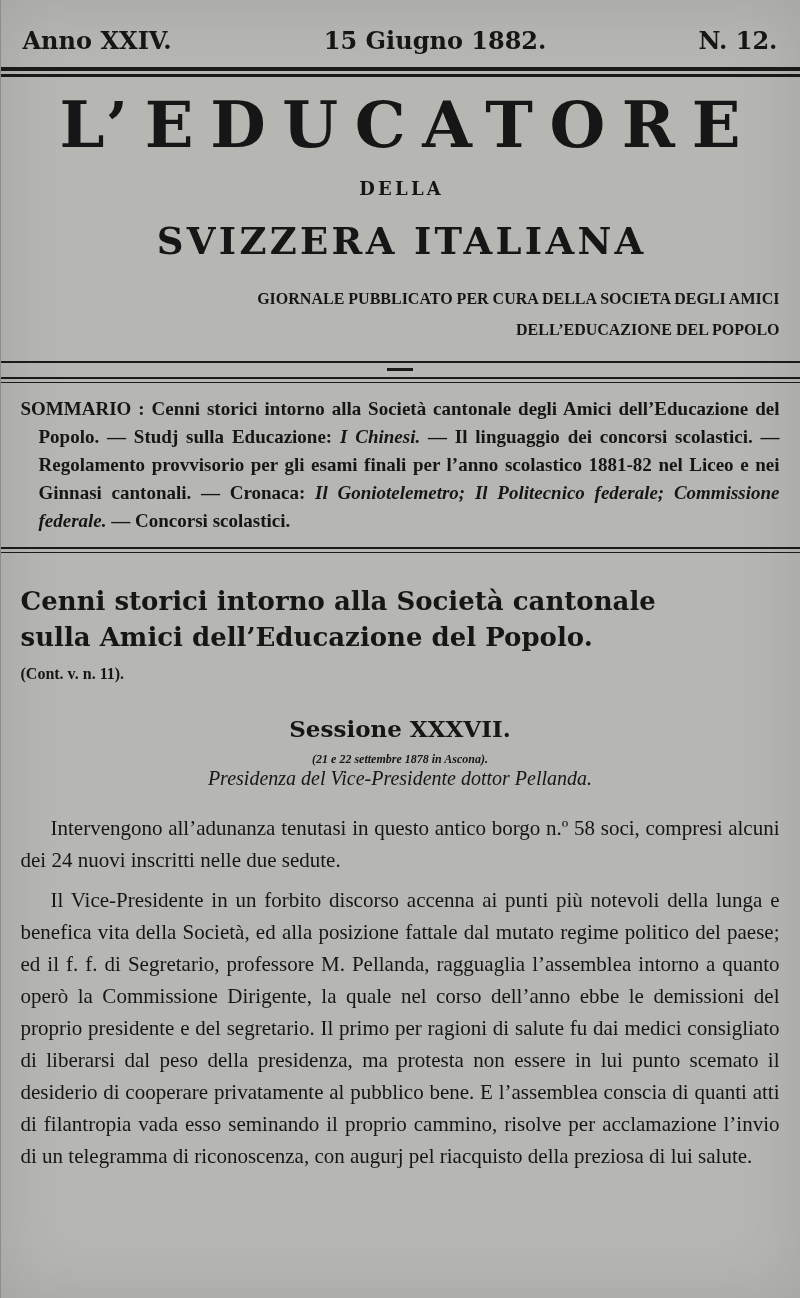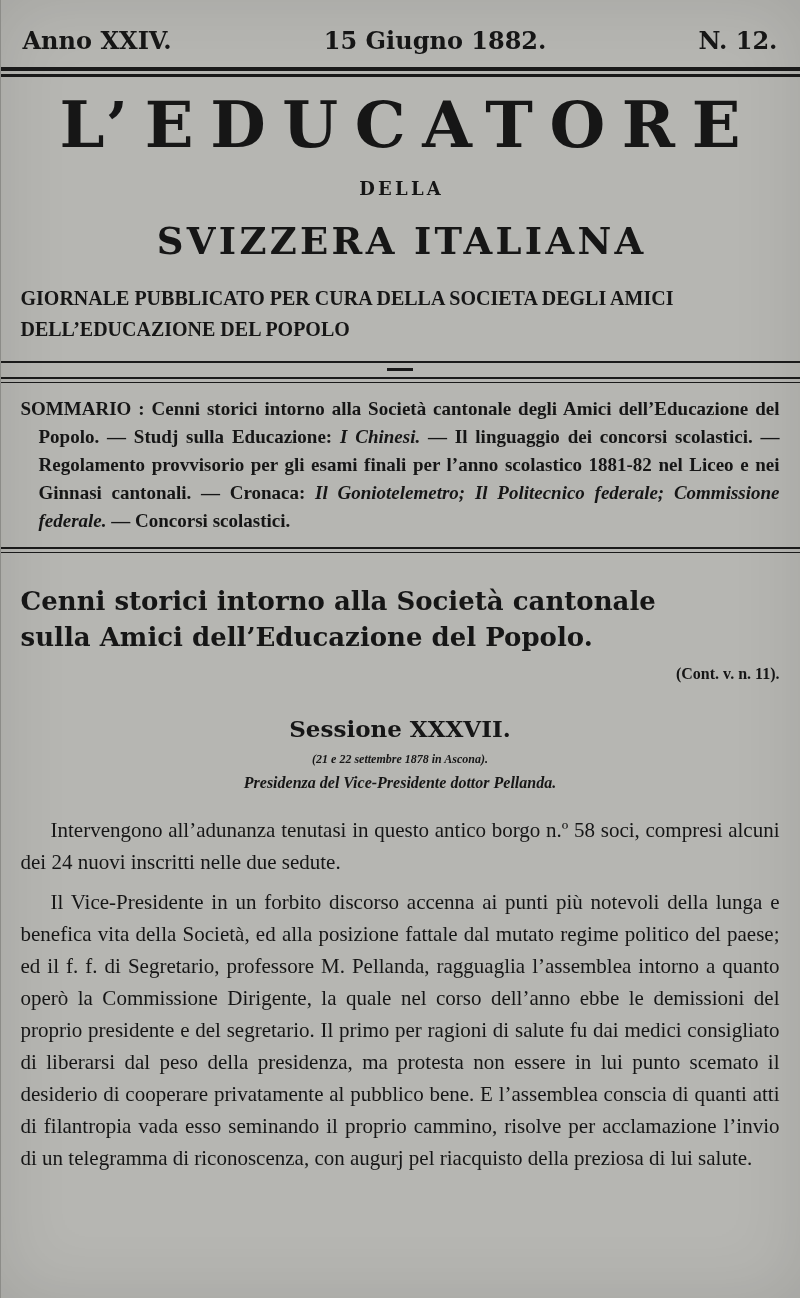--- a/index.html
+++ b/index.html
@@ -18,39 +18,39 @@
   .rule-thick { margin:12px -20px 0; height:10px; border-top:4px solid #1a1a1a; border-bottom:3px solid #1a1a1a; }
   .journal-title {
     margin-top:14px; text-align:center; font-family:"DejaVu Serif",serif;
     font-weight:bold; font-size:64px; line-height:1.05;
     letter-spacing:0.26em; text-indent:0.26em; white-space:nowrap;
   }
   .della { margin-top:20px; text-align:center; font-family:"DejaVu Serif",serif;
     font-weight:bold; font-size:18px; letter-spacing:0.18em; text-indent:0.18em; }
   .journal-subtitle { margin-top:20px; text-align:center; font-family:"DejaVu Serif",serif;
     font-weight:bold; font-size:37px; letter-spacing:0.09em; text-indent:0.09em; white-space:nowrap; }
-  .tagline { margin-top:20px; text-align:left; font-weight:bold; font-size:20px; line-height:31px; }
+  .tagline { margin-top:20px; text-align:right; font-weight:bold; font-size:16px; line-height:31px; }
   .tagline div { white-space:nowrap; }
   .rule-single { margin:16px -20px 0; border-top:2px solid #1a1a1a; }
   .center-dash { width:26px; height:3px; background:#1a1a1a; margin:5px auto 6px; }
   .rule-double { margin:0 -20px; height:6px; border-top:2px solid #1a1a1a; border-bottom:1px solid #1a1a1a; }
   .rule-double.spaced { margin-top:12px; }
   .sommario {
     margin-top:12px; font-weight:bold; font-size:19px; line-height:28px;
     text-align:justify; padding-left:18px; text-indent:-18px;
   }
   .sommario .it { font-style:italic; }
   .article-title {
     margin-top:30px; text-align:left; font-family:"DejaVu Serif",serif;
     font-weight:bold; font-size:26px; line-height:36px;
   }
-  .cont-note { margin-top:10px; text-align:right; font-weight:bold; font-size:16px; }
+  .cont-note { margin-top:10px; text-align:left; font-weight:bold; font-size:16px; }
   .session-heading { margin-top:32px; text-align:center; font-family:"DejaVu Serif",serif; font-weight:bold; font-size:23px; }
   .session-date { margin-top:10px; text-align:center; font-weight:bold; font-style:italic; font-size:12px; }
-  .session-presidency { margin-top:7px; text-align:center; font-style:italic; font-size:16px;font-weight:bold; }
+  .session-presidency { text-align:center; font-style:italic; font-size:20px; }
   .body-par { font-size:21px; line-height:32px; text-align:justify; text-indent:30px; margin-top:8px; }
   .body-par.first { margin-top:22px; }
 </style>
 </head>
 <body>
 
 <div class="page">
 
   <header class="issue-header">
     <span>Anno XXIV.</span>

